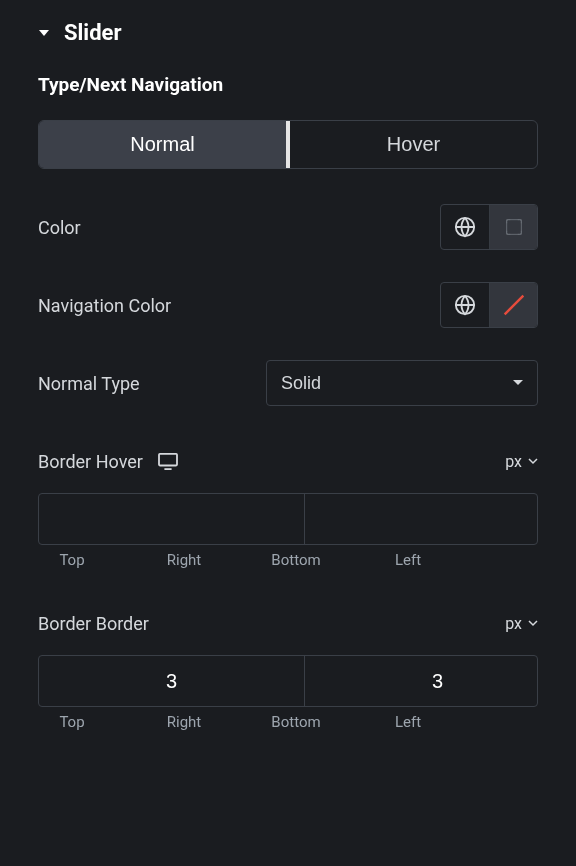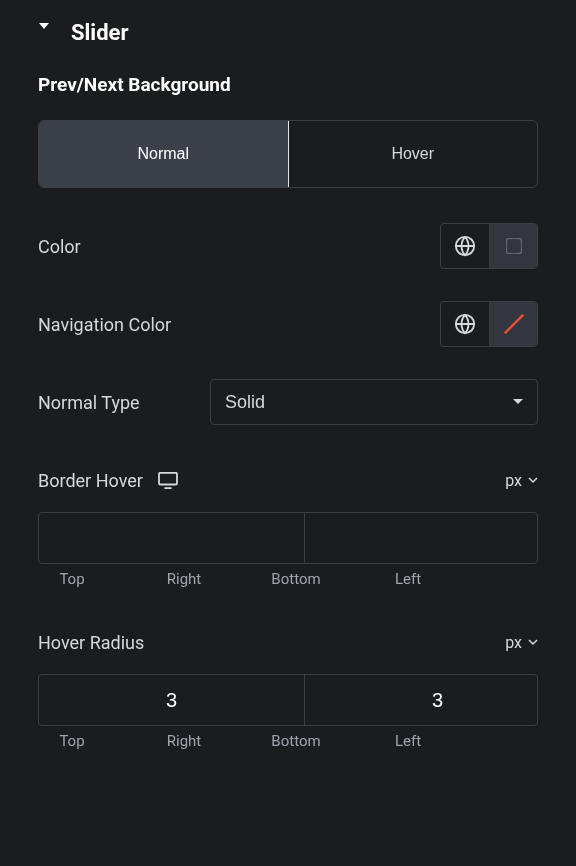--- a/index.html
+++ b/index.html
@@ -8,21 +8,22 @@
     color: #d5d8dc;
     font-family: -apple-system, BlinkMacSystemFont, "Segoe UI", Roboto, sans-serif;
     font-size: 16px;
     width: 576px;
     height: 866px;
     overflow: hidden;
   }
   .panel { padding: 0 38px; }
   .section-header {
     display: flex;
-    gap: 21px;
+    align-items: center;
+    gap: 14px;
     padding: 20px 0 28px;
     cursor: pointer;
   }
   .section-title {
     color: #ffffff;
     font-weight: 700;
     font-size: 22px;
   }
   .subsection-title {
     color: #ffffff;
@@ -33,28 +34,28 @@
   .tabs {
     display: flex;
     border: 1px solid #3a3f47;
     border-radius: 6px;
     overflow: hidden;
     margin-bottom: 30px;
   }
   .tab {
     flex: 1;
     text-align: center;
-    padding: 24px 0;
-    font-size: 16px;
+    padding: 12px 0;
+    font-size: 20px;
     cursor: pointer;
     background: transparent;
     color: #d5d8dc;
     border: none;
   }
-  .tab + .tab { border-left: 1px solid #e5e5e5; }
+  .tab + .tab { border-left: 4px solid #e5e5e5; }
   .tab.active {
     background: #3c4049;
     color: #ffffff;
   }
   .row {
     display: flex;
     align-items: center;
     justify-content: space-between;
     min-height: 56px;
     margin-bottom: 22px;
@@ -79,21 +80,21 @@
     align-items: center;
     justify-content: center;
     cursor: pointer;
     background: transparent;
     border: none;
   }
   .icon-btn.swatch { background: #33363d; }
   .icon-btn + .icon-btn { border-left: 1px solid rgba(58,63,71,0.5); }
   .select-wrap {
     position: relative;
-    width: 328px;
+    width: 272px;
   }
   .select {
     width: 100%;
     background: transparent;
     border: 1px solid #3a3f47;
     border-radius: 4px;
     color: #d5d8dc;
     font-size: 18px;
     padding: 12px 40px 12px 14px;
     appearance: none;
@@ -154,21 +155,21 @@
 
   <div class="section-header">
     <span>
       <svg width="12" height="12" viewBox="0 0 12 12">
           <path d="M1 3 L6 9 L11 3 Z" fill="#ffffff"></path>
         </svg>
     </span>
     <span class="section-title">Slider</span>
   </div>
 
-  <div class="subsection-title">Prev/Next Background</div>
+  <div class="subsection-title">Type/Next Navigation</div>
 
   <div class="tabs">
     <button class="tab active">Normal</button>
     <button class="tab">Hover</button>
   </div>
 
   <div class="row">
     <span class="row-label">Color</span>
     <div class="color-group">
       <button class="icon-btn">
@@ -244,21 +245,21 @@
   <div class="dim-labels">
     <span class="dim-label">Top</span>
     <span class="dim-label">Right</span>
     <span class="dim-label">Bottom</span>
     <span class="dim-label">Left</span>
     <span class="dim-label spacer"></span>
   </div>
 
 
   <div class="row dim-row">
-    <span class="row-label">Hover Radius</span>
+    <span class="row-label">Border Border</span>
     <div class="unit-picker">
       <span>px</span>
       <svg width="10" height="7" viewBox="0 0 10 7">
           <path d="M1 1 L5 5 L9 1" fill="none" stroke="#d5d8dc" stroke-width="1.5"></path>
         </svg>
     </div>
   </div>
   <div class="dim-inputs">
     <input class="dim-input" value="3" style="">
     <input class="dim-input" value="3" style="">

